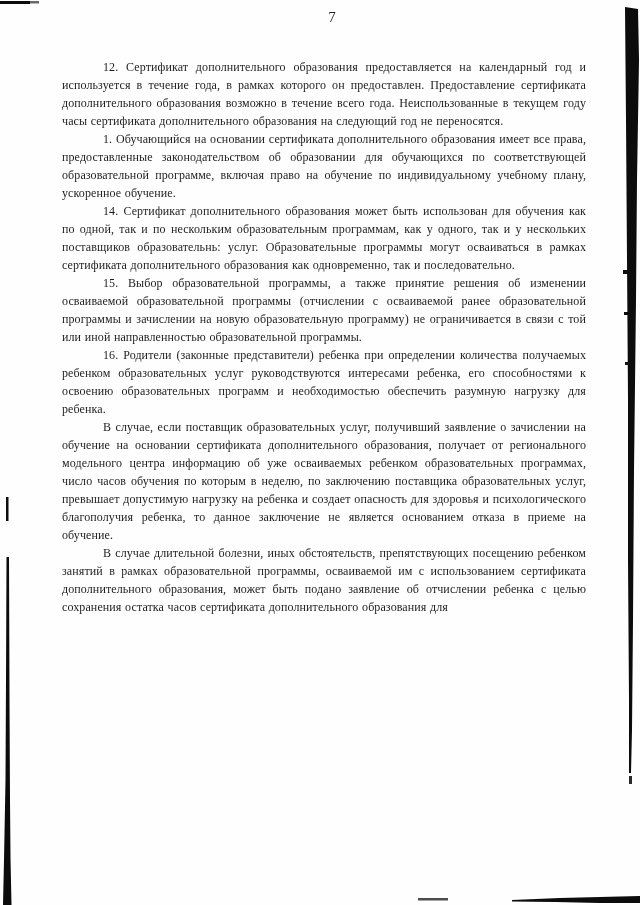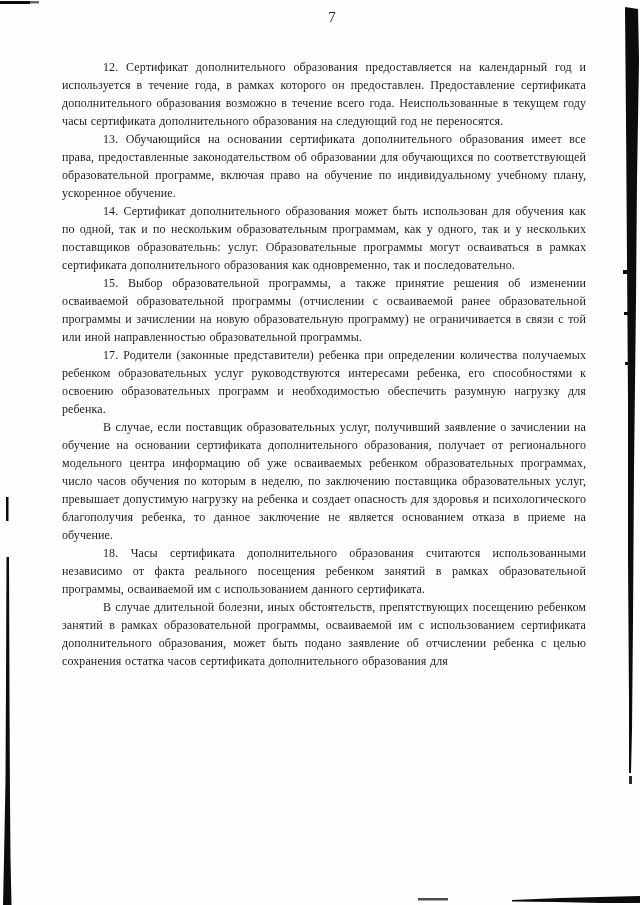--- a/index.html
+++ b/index.html
@@ -52,26 +52,25 @@
 </style>
 </head>
 <body>
 
 <div class="sheet">
 
   <div class="page-number">7</div>
 
   <div class="content">
     <p>12. Сертификат дополнительного образования предоставляется на календарный год и используется в течение года, в рамках которого он предоставлен. Предоставление сертификата дополнительного образования возможно в течение всего года. Неиспользованные в текущем году часы сертификата дополнительного образования на следующий год не переносятся.</p>
-    <p>13. Обучающийся на основании сертификата дополнительного образования имеет все права, предоставленные законодательством об образовании для обучающихся по соответствующей образовательной программе, включая право на обучение по индивидуальному учебному плану, ускоренное обучение.</p>
+    <p>1. Обучающийся на основании сертификата дополнительного образования имеет все права, предоставленные законодательством об образовании для обучающихся по соответствующей образовательной программе, включая право на обучение по индивидуальному учебному плану, ускоренное обучение.</p>
     <p>14. Сертификат дополнительного образования может быть использован для обучения как по одной, так и по нескольким образовательным программам, как у одного, так и у нескольких поставщиков образовательнь: услуг. Образовательные программы могут осваиваться в рамках сертификата дополнительного образования как одновременно, так и последовательно.</p>
     <p>15. Выбор образовательной программы, а также принятие решения об изменении осваиваемой образовательной программы (отчислении с осваиваемой ранее образовательной программы и зачислении на новую образовательную программу) не ограничивается в связи с той или иной направленностью образовательной программы.</p>
-    <p>17. Родители (законные представители) ребенка при определении количества получаемых ребенком образовательных услуг руководствуются интересами ребенка, его способностями к освоению образовательных программ и необходимостью обеспечить разумную нагрузку для ребенка.</p>
+    <p>16. Родители (законные представители) ребенка при определении количества получаемых ребенком образовательных услуг руководствуются интересами ребенка, его способностями к освоению образовательных программ и необходимостью обеспечить разумную нагрузку для ребенка.</p>
     <p>В случае, если поставщик образовательных услуг, получивший заявление о зачислении на обучение на основании сертификата дополнительного образования, получает от регионального модельного центра информацию об уже осваиваемых ребенком образовательных программах, число часов обучения по которым в неделю, по заключению поставщика образовательных услуг, превышает допустимую нагрузку на ребенка и создает опасность для здоровья и психологического благополучия ребенка, то данное заключение не является основанием отказа в приеме на обучение.</p>
-    <p>18. Часы сертификата дополнительного образования считаются использованными независимо от факта реального посещения ребенком занятий в рамках образовательной программы, осваиваемой им с использованием данного сертификата.</p>
     <p>В случае длительной болезни, иных обстоятельств, препятствующих посещению ребенком занятий в рамках образовательной программы, осваиваемой им с использованием сертификата дополнительного образования, может быть подано заявление об отчислении ребенка с целью сохранения остатка часов сертификата дополнительного образования для</p>
   </div>
 
   <svg class="artifacts" width="640" height="905" viewBox="0 0 640 905" xmlns="http://www.w3.org/2000/svg">
 
     <g>
       <rect x="0" y="1" width="30" height="3" fill="#0c0c0c"></rect>
       <rect x="30" y="1" width="9" height="2.5" fill="#6a6a6a"></rect>
     </g>
 

